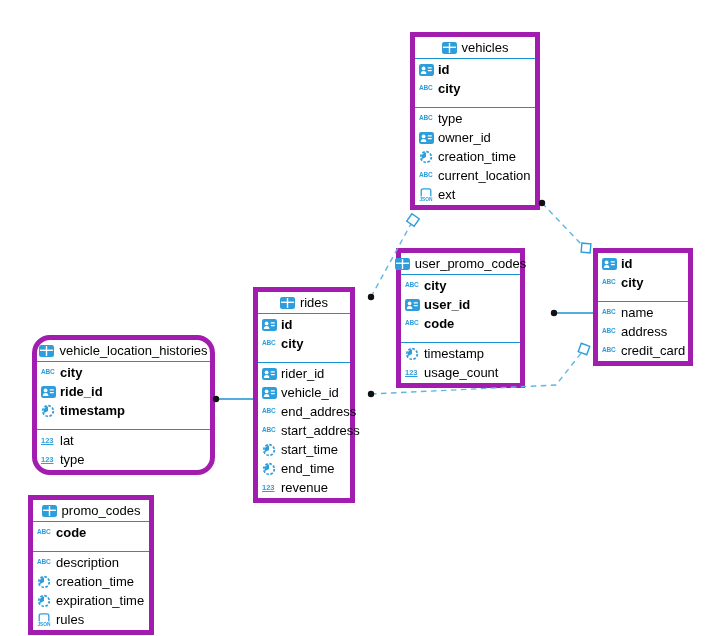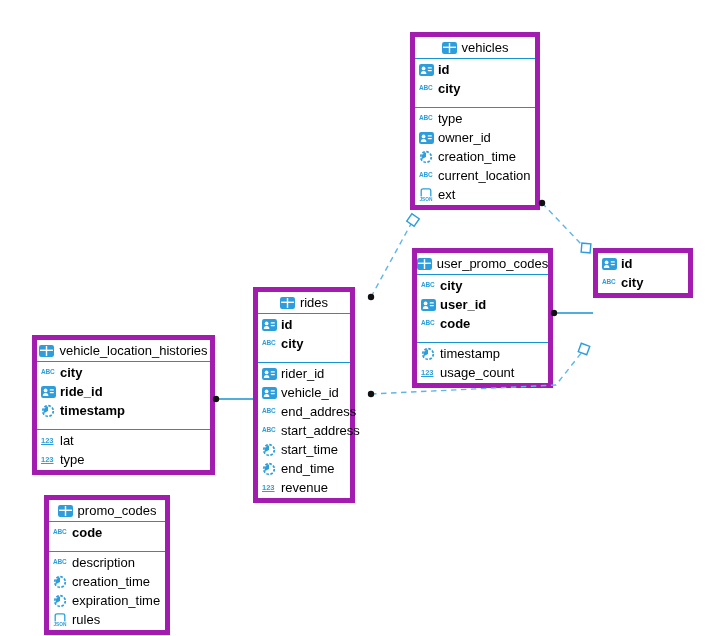--- a/index.html
+++ b/index.html
@@ -96,21 +96,21 @@
             <svg width="14" height="14" viewBox="0 0 14 14">
               <rect x="2.2" y="0.8" width="9.6" height="11.4" rx="1.8" fill="none" stroke="#2d9edb" stroke-width="1.3"></rect>
               <rect x="0.8" y="8.4" width="12.4" height="5" fill="#fff"></rect>
               <text x="7" y="12.8" font-size="4.8" font-weight="bold" fill="#2d9edb" text-anchor="middle" font-family="Liberation Sans, sans-serif">JSON</text>
             </svg>
           </span>
           <span class="lbl">ext</span>
         </div>
       </div>
     </div>
-    <div class="tbl" style="left: 412px; top: 248px; width: 141px;">
+    <div class="tbl" style="left: 396px; top: 248px; width: 129px;">
       <div class="hdr">
         <span class="icn">
           <svg width="15" height="12" viewBox="0 0 15 12">
             <rect x="0" y="0" width="15" height="12" rx="2.2" fill="#2d9edb"></rect>
             <rect x="1" y="4.6" width="13" height="1.4" fill="#fff"></rect>
             <rect x="6.8" y="1" width="1.4" height="10" fill="#fff"></rect>
           </svg>
         </span>
         <span class="tname">user_promo_codes</span>
       </div>
@@ -170,20 +170,40 @@
               <rect x="8.7" y="5.9" width="4.2" height="1.3" rx="0.6" fill="#fff"></rect>
             </svg>
           </span>
           <span class="lbl">id</span>
         </div>
         <div class="row">
           <span class="icn">
             <span class="tabc">ABC</span>
           </span>
           <span class="lbl">city</span>
+        </div>
+      </div>
+      <div class="sec">
+        <div class="row">
+          <span class="icn">
+            <span class="tabc">ABC</span>
+          </span>
+          <span class="lbl">name</span>
+        </div>
+        <div class="row">
+          <span class="icn">
+            <span class="tabc">ABC</span>
+          </span>
+          <span class="lbl">address</span>
+        </div>
+        <div class="row">
+          <span class="icn">
+            <span class="tabc">ABC</span>
+          </span>
+          <span class="lbl">credit_card</span>
         </div>
       </div>
     </div>
     <div class="tbl" style="left: 253px; top: 287px; width: 102px;">
       <div class="hdr">
         <span class="icn">
           <svg width="15" height="12" viewBox="0 0 15 12">
             <rect x="0" y="0" width="15" height="12" rx="2.2" fill="#2d9edb"></rect>
             <rect x="1" y="4.6" width="13" height="1.4" fill="#fff"></rect>
             <rect x="6.8" y="1" width="1.4" height="10" fill="#fff"></rect>
@@ -267,21 +287,21 @@
           <span class="lbl">end_time</span>
         </div>
         <div class="row">
           <span class="icn">
             <span class="tnum">123</span>
           </span>
           <span class="lbl">revenue</span>
         </div>
       </div>
     </div>
-    <div class="tbl" style="left: 32px; top: 335px; width: 183px;">
+    <div class="tbl" style="left: 32px; top: 335px; width: 183px; border-radius: 18px;">
       <div class="hdr">
         <span class="icn">
           <svg width="15" height="12" viewBox="0 0 15 12">
             <rect x="0" y="0" width="15" height="12" rx="2.2" fill="#2d9edb"></rect>
             <rect x="1" y="4.6" width="13" height="1.4" fill="#fff"></rect>
             <rect x="6.8" y="1" width="1.4" height="10" fill="#fff"></rect>
           </svg>
         </span>
         <span class="tname">vehicle_location_histories</span>
       </div>
@@ -322,21 +342,21 @@
           <span class="lbl">lat</span>
         </div>
         <div class="row">
           <span class="icn">
             <span class="tnum">123</span>
           </span>
           <span class="lbl">type</span>
         </div>
       </div>
     </div>
-    <div class="tbl" style="left: 44px; top: 495px; width: 126px;">
+    <div class="tbl" style="left: 28px; top: 495px; width: 126px;">
       <div class="hdr">
         <span class="icn">
           <svg width="15" height="12" viewBox="0 0 15 12">
             <rect x="0" y="0" width="15" height="12" rx="2.2" fill="#2d9edb"></rect>
             <rect x="1" y="4.6" width="13" height="1.4" fill="#fff"></rect>
             <rect x="6.8" y="1" width="1.4" height="10" fill="#fff"></rect>
           </svg>
         </span>
         <span class="tname">promo_codes</span>
       </div>

